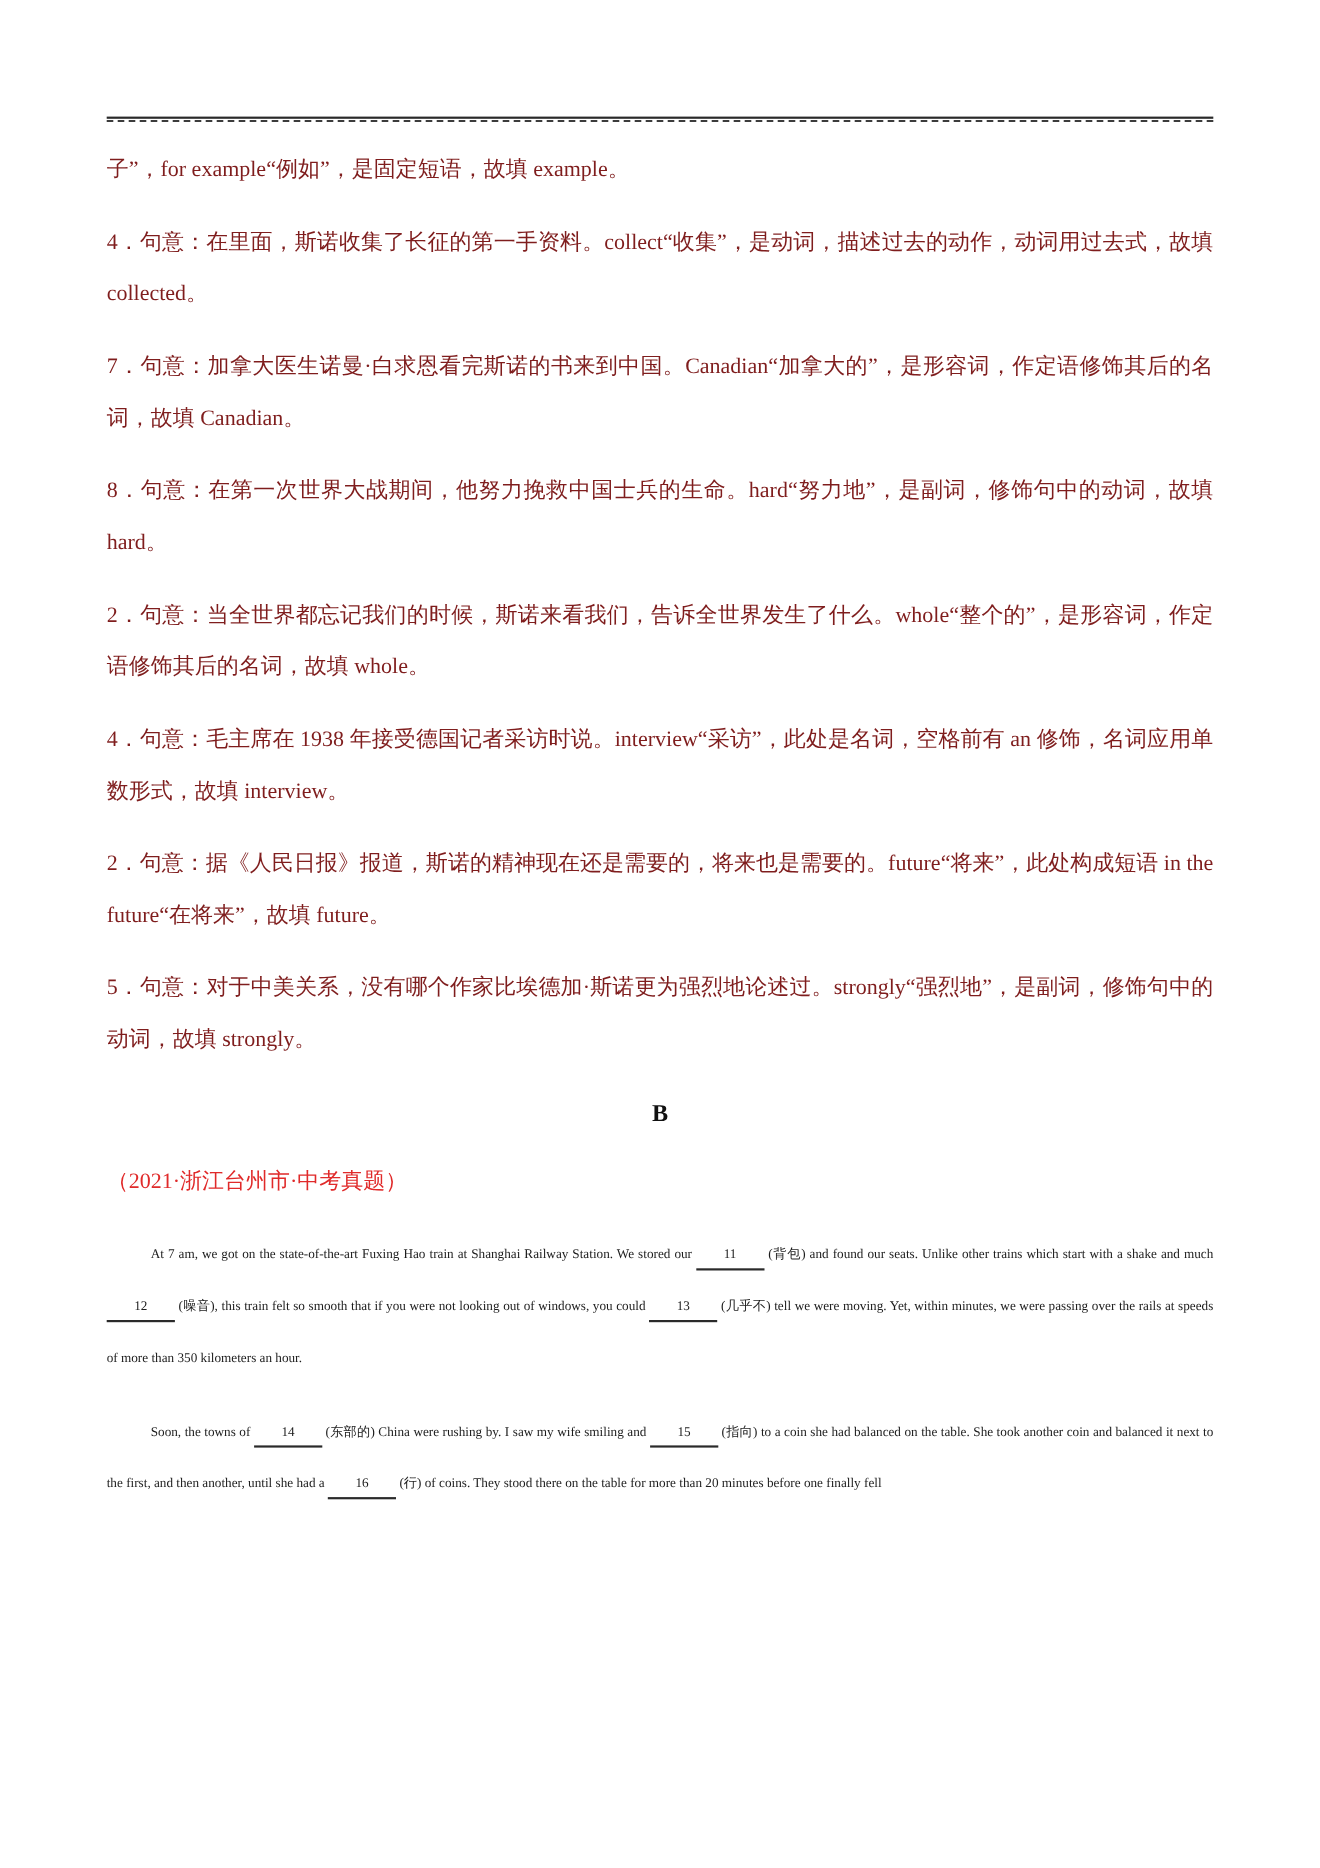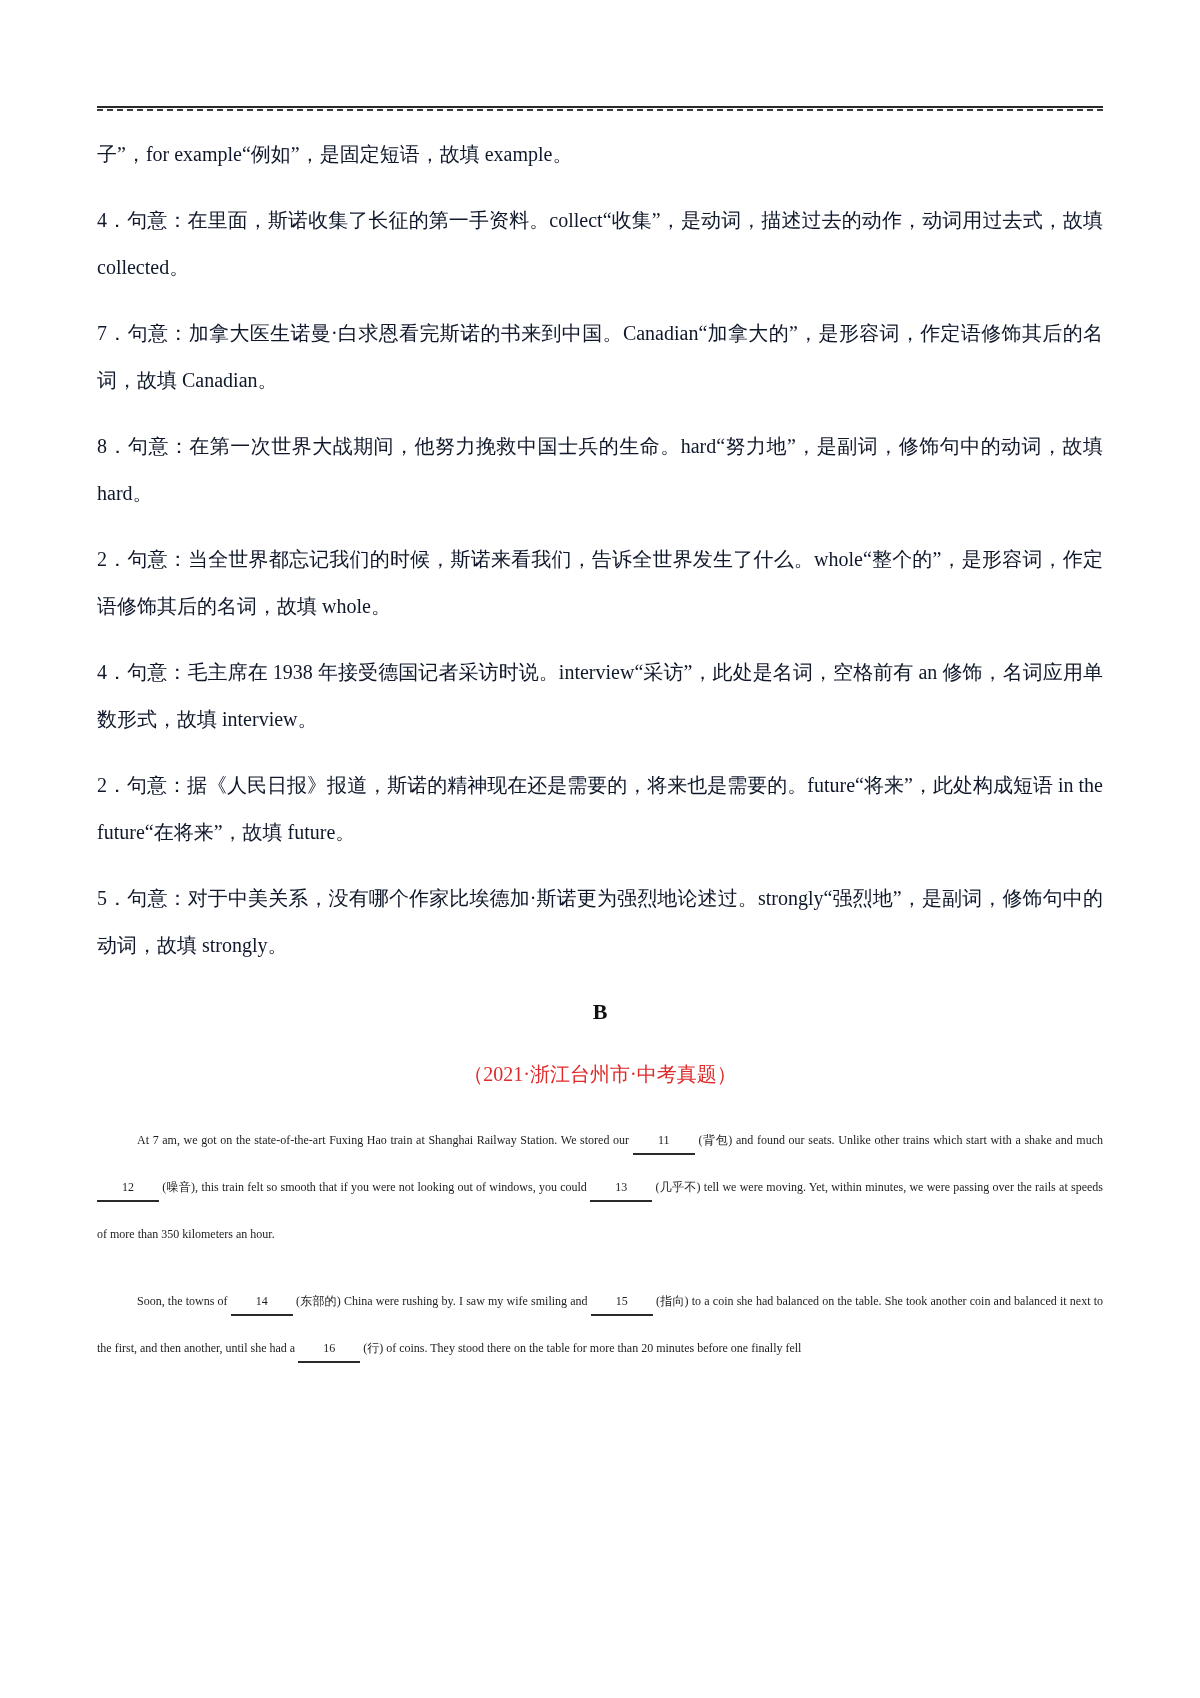--- a/index.html
+++ b/index.html
@@ -25,33 +25,32 @@
   .rule-dash {
     height: 0;
     border-top: 2px dashed #3c3c3c;
     margin-top: 1px;
   }
   p.expl {
     font-size: 20px;
     line-height: 47px;
     margin: 0 0 19px 0;
     text-align: justify;
-    color: #0f172a;
+    color: #7f1d1d;
   }
   h2.section-heading {
     font-size: 22px;
     font-weight: bold;
     text-align: center;
     color: #111111;
     margin: 14px 0 16px 0;
     line-height: 47px;
   }
   p.exam-source {
     font-size: 20px;
-    text-align: center;
     color: #e02a2a;
     margin: 0 0 19px 0;
     line-height: 47px;
   }
   .passage p {
     font-size: 12px;
     line-height: 47px;
     margin: 0 0 20px 0;
     text-align: justify;
     text-indent: 40px;

